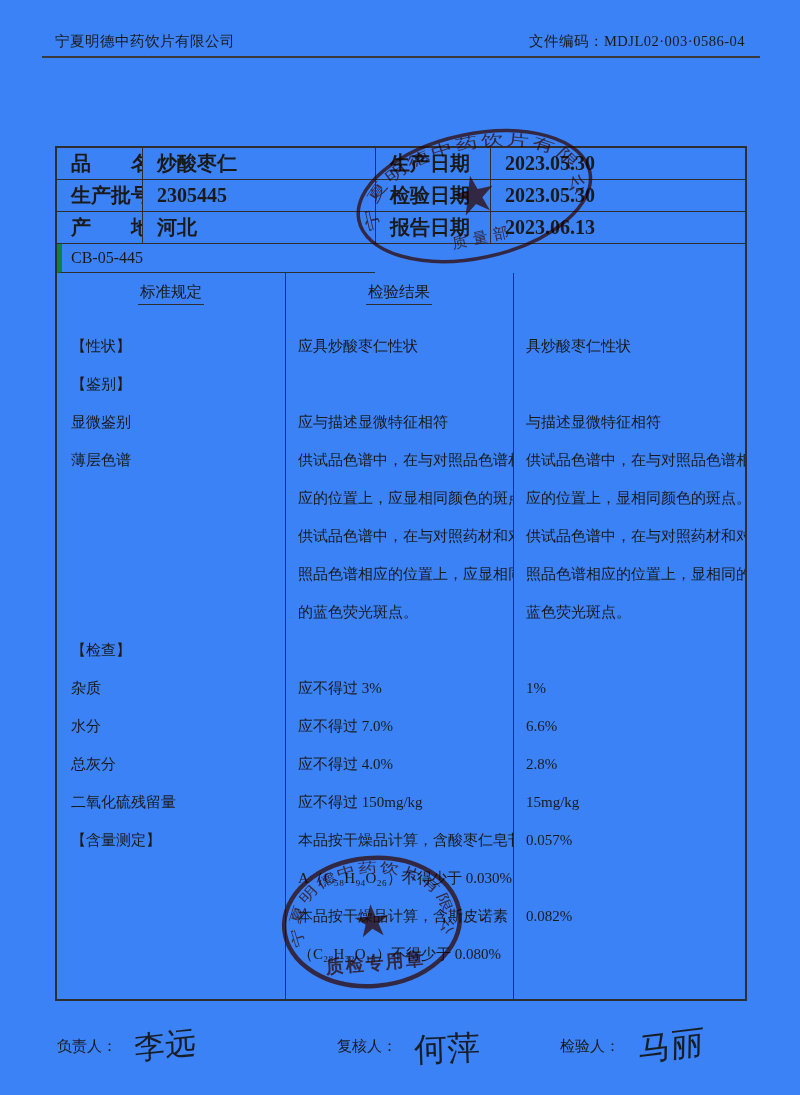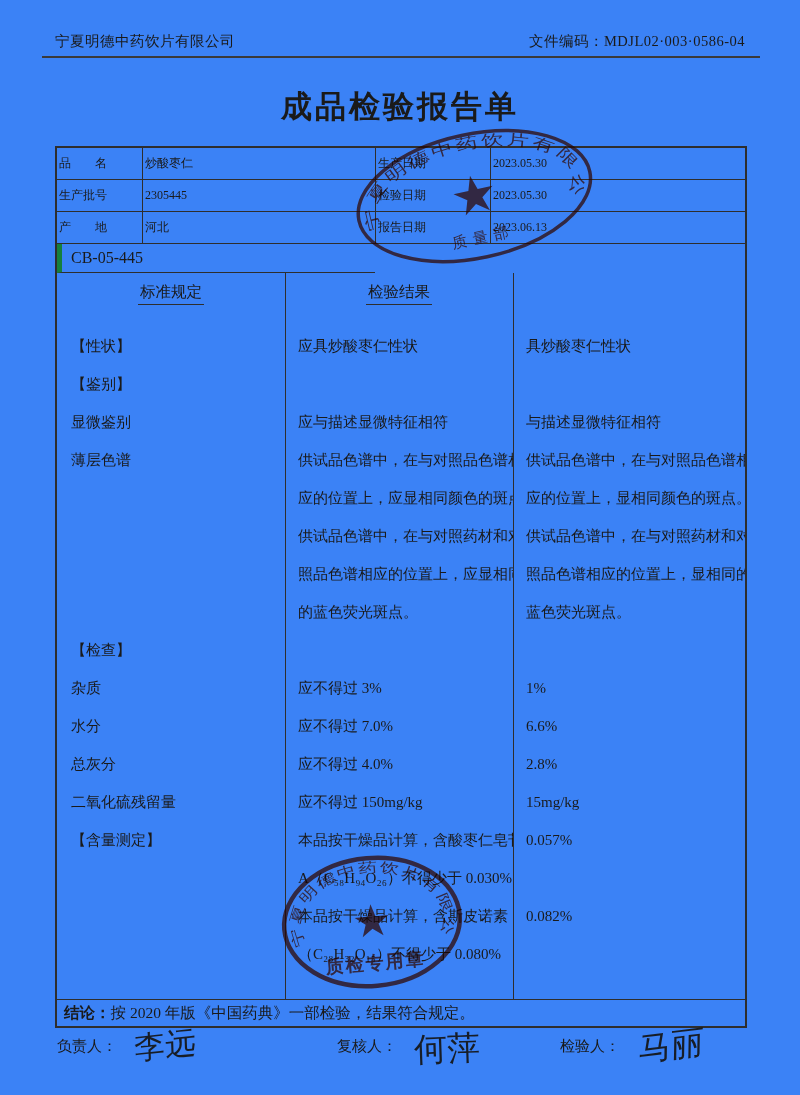--- a/index.html
+++ b/index.html
@@ -12,21 +12,21 @@
   .company{position:absolute;left:0;top:2px;font-size:14.5px;letter-spacing:.5px;}
   .doccode{position:absolute;right:0;top:2px;font-size:14.5px;letter-spacing:.5px;}
   .head-rule{position:absolute;left:42px;right:40px;top:56px;height:2px;background:#3a3a3a;}
   
   .title{position:absolute;left:0;right:0;top:86px;text-align:center;
          font-size:31px;font-weight:bold;letter-spacing:3px;}
   
   .doc-table{position:absolute;left:55px;top:146px;width:688px;border:2px solid #2e2e2e;background:transparent;}
   .info-grid{display:grid;grid-template-columns:85px 233px 115px 255px;grid-auto-rows:32px;}
   .info-grid .cell{border-bottom:1px solid #2e2e2e;display:flex;align-items:center;
-                   font-size:12px;padding:0 2px;white-space:nowrap;overflow:hidden;}
+                   font-size:20px;padding:0 14px;white-space:nowrap;overflow:hidden;font-weight:bold;}
   .info-grid .cell.bl{border-left:1px solid #2e2e2e;}
   .report-row{display:grid;grid-template-columns:318px 370px;grid-auto-rows:29px;}
   .report-row .cell{display:flex;align-items:center;font-size:16px;padding:0 6px;border-bottom:1px solid #2e2e2e;}
   .report-row .cell.bl{border-left:5px solid #15803d;padding-left:9px;}
   
   .main-sect{position:relative;height:726px;}
   .vline{position:absolute;top:0;bottom:0;width:1px;background:#2e2e2e;}
   .vline.v1{left:228px;}
   .vline.v2{left:456px;}
   .mhead{display:grid;grid-template-columns:228px 228px 232px;height:54px;}
@@ -59,21 +59,20 @@
 <body>
 
 <div class="page">
 
   <div class="letterhead">
     <div class="company">宁夏明德中药饮片有限公司</div>
     <div class="doccode">文件编码：MDJL02·003·0586-04</div>
   </div>
   <div class="head-rule"></div>
 
-  <div class="title">成品检验报告单</div>
 
   <div class="doc-table">
 
     <div class="info-grid">
 
         <div style="display:contents">
           <div class="cell">品　　名</div>
           <div class="cell bl">炒酸枣仁</div>
           <div class="cell bl">生产日期</div>
           <div class="cell bl">2023.05.30</div>
@@ -206,24 +205,20 @@
           </div>
 
           <div style="display:contents">
             <div class="mcell c1"></div>
             <div class="mcell c2">（C₂₈H₃₂O₁₅）不得少于 0.080%</div>
             <div class="mcell c3"></div>
           </div>
         </div>
     </div>
 
-    <div class="conclusion">
-      <span class="clabel">结论：</span>
-      <span>按 2020 年版《中国药典》一部检验，结果符合规定。</span>
-    </div>
   </div>
 
   <div class="signrow">
     <div class="role r1" style="left:2px">
       <span class="rlabel">负责人：</span>
       <span class="sig">李远</span>
     </div>
     <div class="role r2" style="left:282px">
       <span class="rlabel">复核人：</span>
       <span class="sig">何萍</span>

